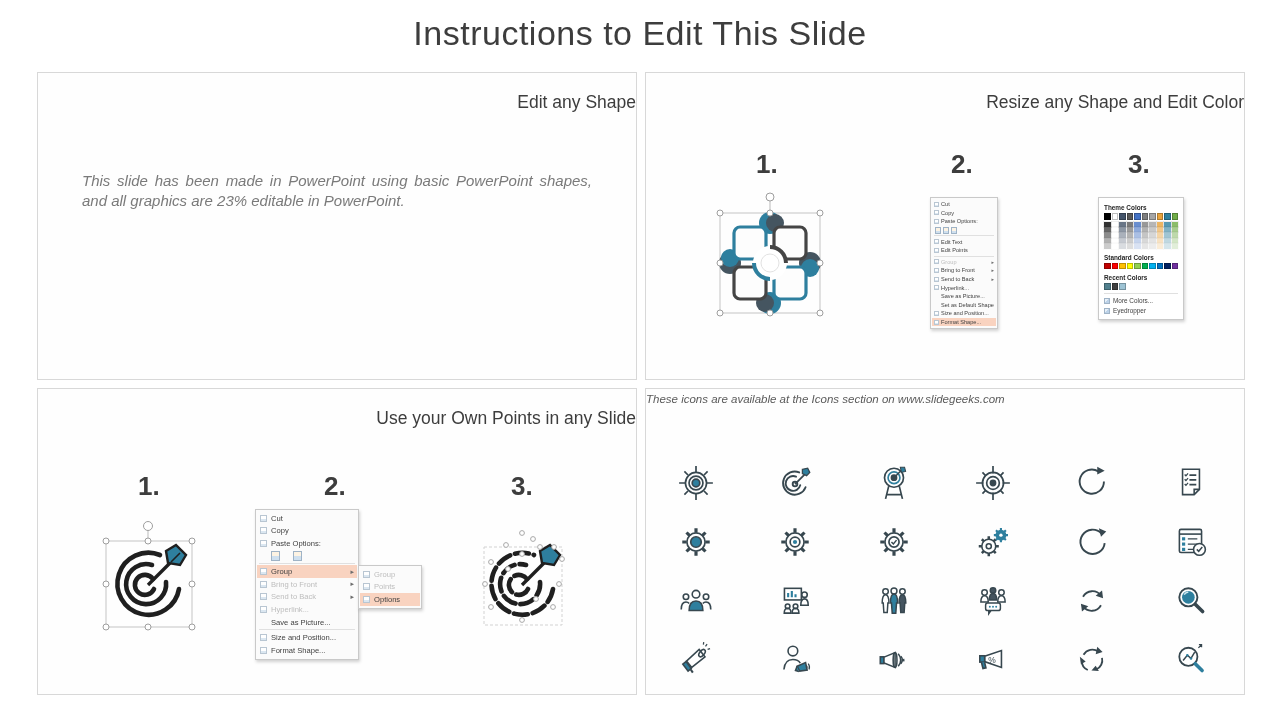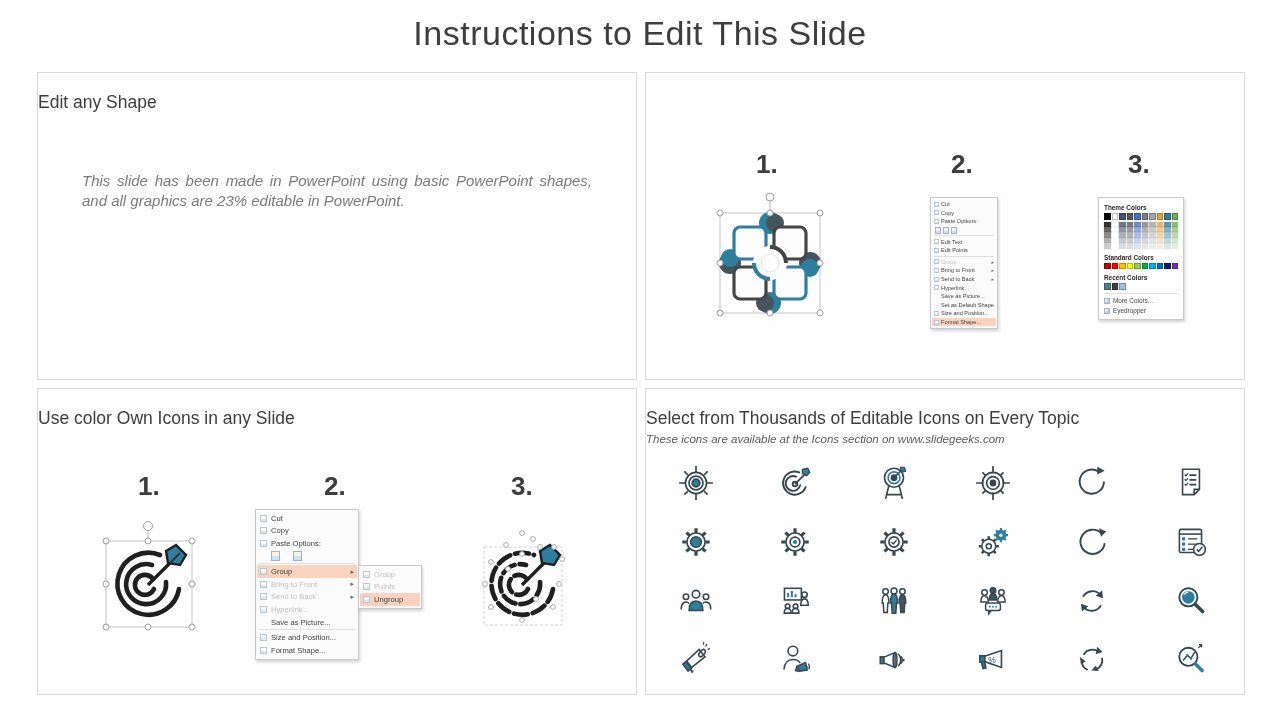--- a/index.html
+++ b/index.html
@@ -8,21 +8,21 @@
 
   .slide-title { position:absolute; top:14px; left:0; width:1280px; text-align:center;
                  font-size:34px; color:#3d3d3d; letter-spacing:.5px; }
 
   .panel { position:absolute; background:#fefefe; border:1px solid #d8d8d8; }
   #panel-tl { left:37px;  top:72px;  width:600px; height:308px; }
   #panel-tr { left:645px; top:72px;  width:600px; height:308px; }
   #panel-bl { left:37px;  top:388px; width:600px; height:307px; }
   #panel-br { left:645px; top:388px; width:600px; height:307px; }
 
-  .panel-heading { margin-top:19px; text-align:left; font-size:17.5px; color:#3d3d3d; }
+  .panel-heading { margin-top:19px; text-align:right; font-size:17.5px; color:#3d3d3d; }
   .panel-sub { margin-top:4px; text-align:left; font-size:11.5px; font-style:italic; color:#5a5a5a; }
 
   .body-para { position:absolute; left:44px; right:44px; font-size:15px; font-style:italic;
                color:#7a7a7a; line-height:1.32; text-align:justify; }
   #para1 { top:98px; } #para2 { top:174px; }
 
   .step-num { position:absolute; font-size:26px; font-weight:bold; color:#3d3d3d; }
 
   
   .menu { background:#fbfbfb; border:1px solid #c9c9c9; box-shadow:1px 2px 3px rgba(0,0,0,.18); padding:2px 1px; }
@@ -77,20 +77,21 @@
 <div class="stage">
 
   <div class="slide-title">Instructions to Edit This Slide</div>
 
   <div class="panel" id="panel-tl">
     <div class="panel-heading">Edit any Shape</div>
     <div class="body-para" id="para1">This slide has been made in PowerPoint using basic PowerPoint shapes, and all graphics are 23% editable in PowerPoint.</div>
   </div>
 
   <div class="panel" id="panel-tr">
+    <div class="panel-heading">Resize any Shape and Edit Color</div>
     <div class="step-num" style="left:110px; top:76px;">1.</div>
     <div class="step-num" style="left:305px; top:76px;">2.</div>
     <div class="step-num" style="left:482px; top:76px;">3.</div>
 
     <div class="shape-wrap" style="left:63px; top:116px;">
       <svg width="122" height="142" viewBox="0 0 122 142">
         <line x1="61" y1="12" x2="61" y2="24" stroke="#b9b9b9" stroke-width="1"></line>
         <circle cx="61" cy="8" r="4" fill="#fff" stroke="#9e9e9e"></circle>
         <rect x="11" y="24" width="100" height="100" fill="none" stroke="#c4c4c4" stroke-width="1"></rect>
 
@@ -292,21 +293,21 @@
         <span>More Colors...</span>
       </div>
       <div class="cp-item">
         <span class="cp-ico"></span>
         <span>Eyedropper</span>
       </div>
     </div>
   </div>
 
   <div class="panel" id="panel-bl">
-    <div class="panel-heading">Use color Own Icons in any Slide</div>
+    <div class="panel-heading">Use your Own Points in any Slide</div>
     <div class="step-num" style="left:100px; top:82px;">1.</div>
     <div class="step-num" style="left:286px; top:82px;">2.</div>
     <div class="step-num" style="left:473px; top:82px;">3.</div>
 
     <div class="shape-wrap" style="left:58px; top:128px;">
       <svg width="110" height="122" viewBox="0 0 110 122">
         <line x1="52" y1="12" x2="52" y2="24" stroke="#bbb"></line>
         <circle cx="52" cy="9" r="4.5" fill="#fff" stroke="#9e9e9e"></circle>
         <rect x="10" y="24" width="86" height="86" fill="none" stroke="#c4c4c4"></rect>
         <g fill="none" stroke="#1f1f1f" stroke-width="4.6" stroke-linecap="round">
@@ -385,21 +386,21 @@
         <div class="mi disabled">
           <span class="mic"></span>
           <span class="mil">Group</span>
         </div>
         <div class="mi disabled">
           <span class="mic"></span>
           <span class="mil">Points</span>
         </div>
         <div class="mi highlight">
           <span class="mic"></span>
-          <span class="mil">Ungroup</span>
+          <span class="mil">Options</span>
         </div>
       </div>
 
     <div class="shape-wrap" style="left:432px; top:128px;">
       <svg width="110" height="122" viewBox="0 0 110 122">
         <rect x="14" y="30" width="78" height="78" fill="none" stroke="#d2d2d2" stroke-dasharray="3 2"></rect>
         <g fill="none" stroke="#1f1f1f" stroke-width="4.6" stroke-linecap="round" stroke-dasharray="14 5">
           <path d="M 83 72 A 31 31 0 1 1 64 38"></path>
           <path d="M 70 65 A 20 20 0 1 1 56 48"></path>
           <path d="M 58 72 A 10 10 0 1 1 57 62"></path>
@@ -421,21 +422,20 @@
             <circle cx="52" cy="37" r="2.4"></circle>
           <circle cx="70" cy="30" r="2.4"></circle>
             <circle cx="92" cy="42" r="2.4"></circle>
             <circle cx="36" cy="28" r="2.4"></circle>
         </g>
       </svg>
     </div>
   </div>
 
   <div class="panel" id="panel-br">
-    <div class="panel-heading">Select from Thousands of Editable Icons on Every Topic</div>
     <div class="panel-sub">These icons are available at the Icons section on www.slidegeeks.com</div>
     <div id="icon-grid">
         <div class="cell">
           <svg width="38" height="38" viewBox="0 0 36 36" fill="none" stroke="#37474f" stroke-width="1.6">
       <circle cx="18" cy="18" r="10"></circle>
             <circle cx="18" cy="18" r="6.6"></circle>
             <circle cx="18" cy="18" r="3.6" fill="#2E7F9E" stroke="#37474f"></circle>
       <path d="M18 2v6M18 28v6M2 18h6M28 18h6M7 7l3.4 3.4M29 7l-3.4 3.4M7 29l3.4-3.4M29 29l-3.4-3.4"></path>
     </svg>
         </div>

